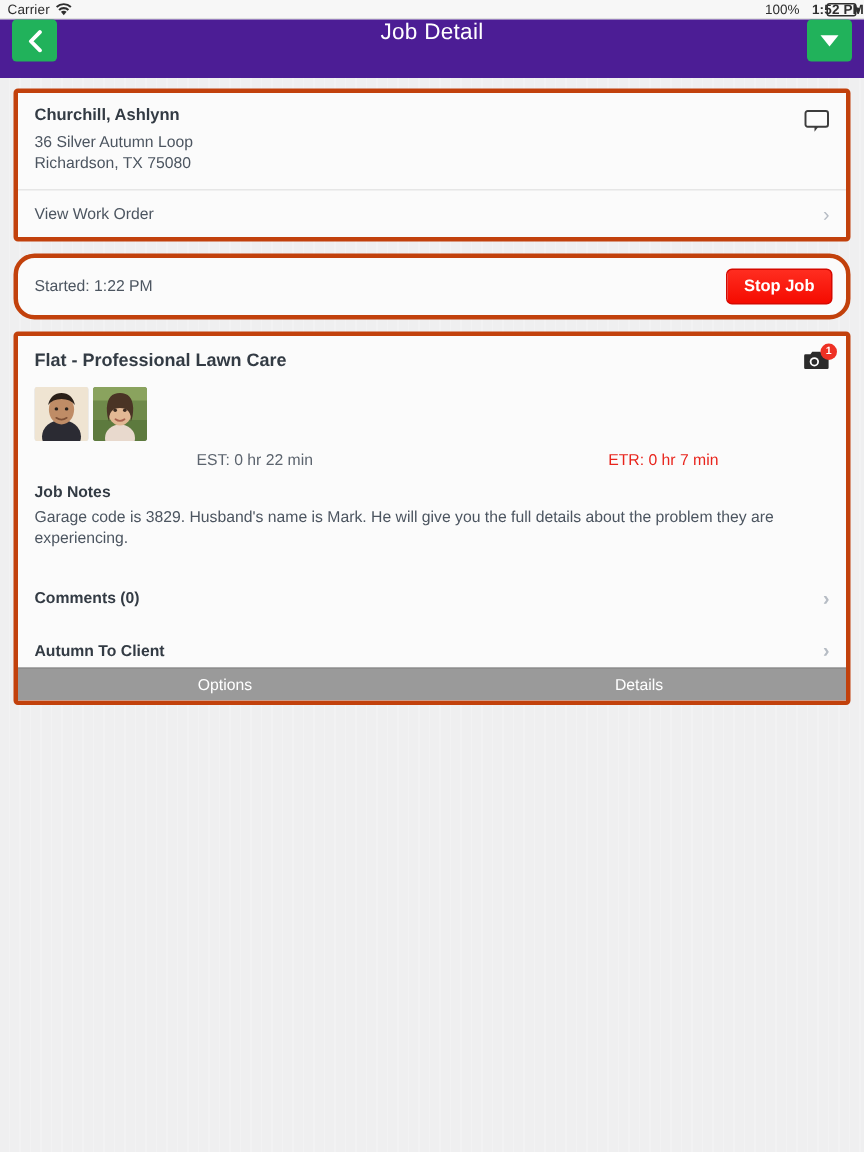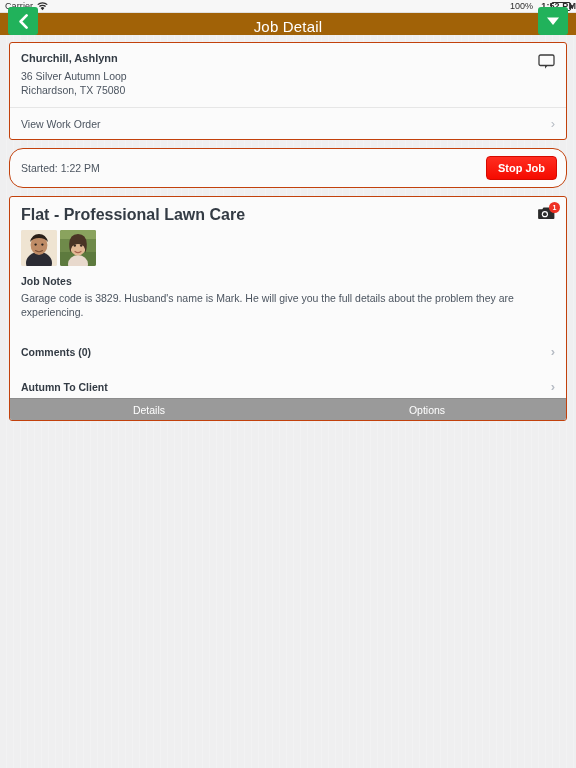--- a/index.html
+++ b/index.html
@@ -64,24 +64,24 @@
     position: absolute;
     right: -3px; top: 2.5px;
     width: 2px; height: 3px;
     background: #2e2e2e;
     border-radius: 0 1px 1px 0;
   }
   .battery-fill { height: 100%; width: 100%; background: #2e2e2e; border-radius: 1px; }
 
   
   .nav-bar {
-    height: 22px;
-    background: #a16207;
-    display: flex;
-    align-items: flex-end;
+    height: 39px;
+    background: #4c1d95;
+    display: flex;
+    align-items: flex-start;
     justify-content: space-between;
     padding: 0 8px;
     position: relative;
   }
   .nav-title {
     position: absolute;
     left: 0; right: 0;
     text-align: center;
     color: #ffffff;
     font-size: 15px;
@@ -98,21 +98,21 @@
     z-index: 2;
     cursor: pointer;
   }
   .nav-btn svg { display: block; }
 
   
   .content { padding: 7px 9px 0 9px; }
 
   .card {
     background: #fbfbfb;
-    border: 1px solid #c2410c;
+    border: 3px solid #c2410c;
     border-radius: 3px;
     margin-bottom: 8px;
     overflow: hidden;
   }
 
   
   .customer-row {
     display: flex;
     justify-content: space-between;
     padding: 9px 11px 10px 11px;
@@ -165,21 +165,21 @@
   }
 
   
   .job-head {
     display: flex;
     justify-content: space-between;
     align-items: flex-start;
     padding: 9px 11px 0 11px;
   }
   .job-title {
-    font-size: 16px;
+    font-size: 12px;
     font-weight: bold;
     color: #333b44;
   }
   .camera-wrap { position: relative; cursor: pointer; }
   .cam-badge {
     position: absolute;
     top: -4px; right: -5px;
     background: #ee3124;
     color: #fff;
     font-size: 7px;
@@ -356,34 +356,38 @@
           <ellipse cx="18" cy="34" rx="10" ry="9" fill="#e8d9cd"></ellipse>
           <ellipse cx="18" cy="16" rx="8" ry="9.6" fill="#e2b894"></ellipse>
           <path d="M9.2 14 q0.5 -10 8.8 -10 q8.3 0 8.8 10 q0 6 -1.6 9 q0.6 -9 -7.2 -9 q-7.8 0 -7.2 9 q-1.6 -3 -1.6 -9 z" fill="#4a3425"></path>
           <ellipse cx="14.8" cy="15.5" rx="1.2" ry="1.2" fill="#3a2a20"></ellipse>
           <ellipse cx="21.2" cy="15.5" rx="1.2" ry="1.2" fill="#3a2a20"></ellipse>
           <path d="M15 21.5 q3 2.2 6 0" stroke="#a8624f" stroke-width="1.2" fill="none" stroke-linecap="round"></path>
         </svg>
       </div>
     </div>
 
+    <div class="est-row">
+      <span class="est-label">EST: 0 hr 22 min</span>
+      <span class="etr-label">ETR: 0 hr 7 min</span>
+    </div>
 
     <div class="notes-block">
       <div class="notes-title">Job Notes</div>
       <div class="notes-body">Garage code is 3829. Husband's name is Mark. He will give you the full details about the problem they are experiencing.</div>
     </div>
 
     <div class="link-row">
       <span>Comments (0)</span>
       <span class="chevron-right">›</span>
     </div>
     <div class="link-row">
       <span>Autumn To Client</span>
       <span class="chevron-right">›</span>
     </div>
 
     <div class="tab-bar">
+      <div class="tab">Options</div>
       <div class="tab">Details</div>
-      <div class="tab">Options</div>
     </div>
   </div>
 
 </div>
 
 </body></html>

